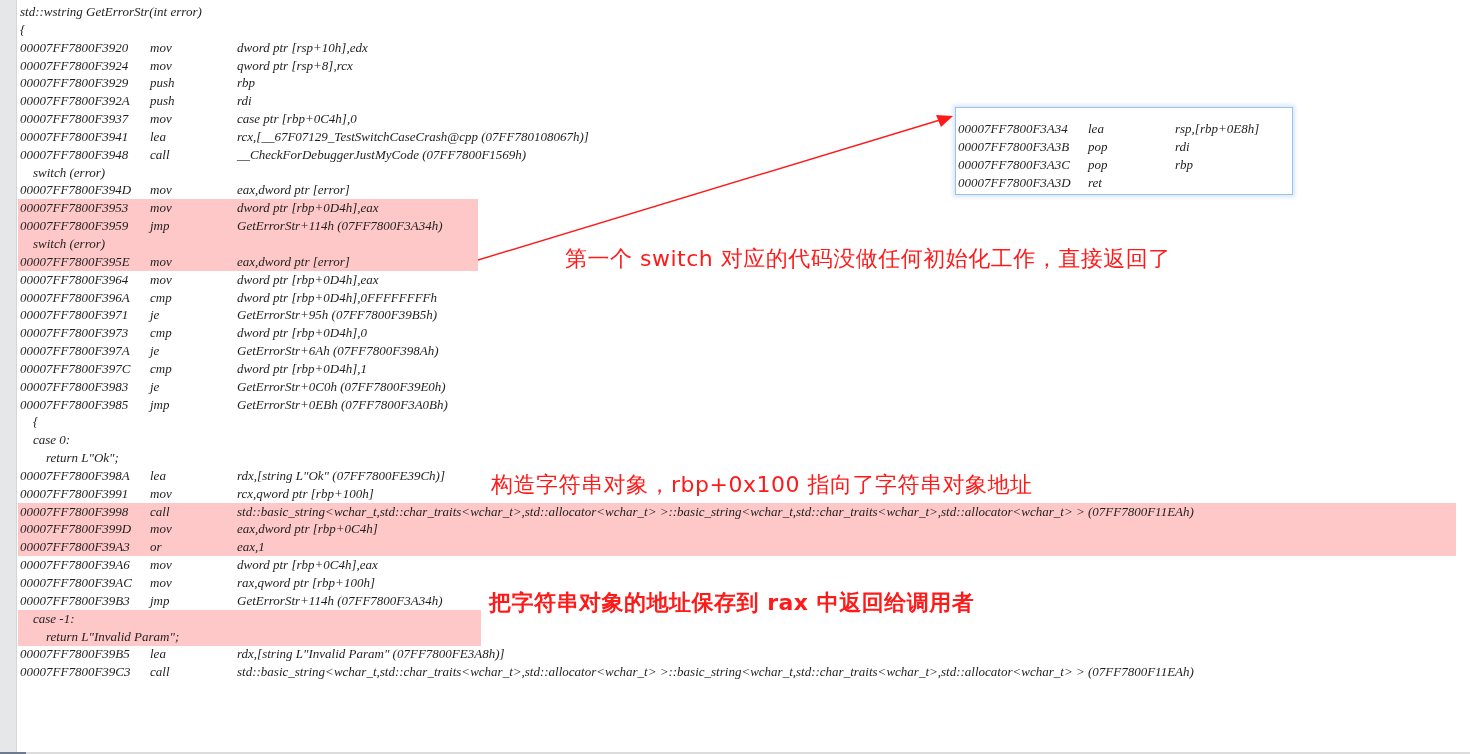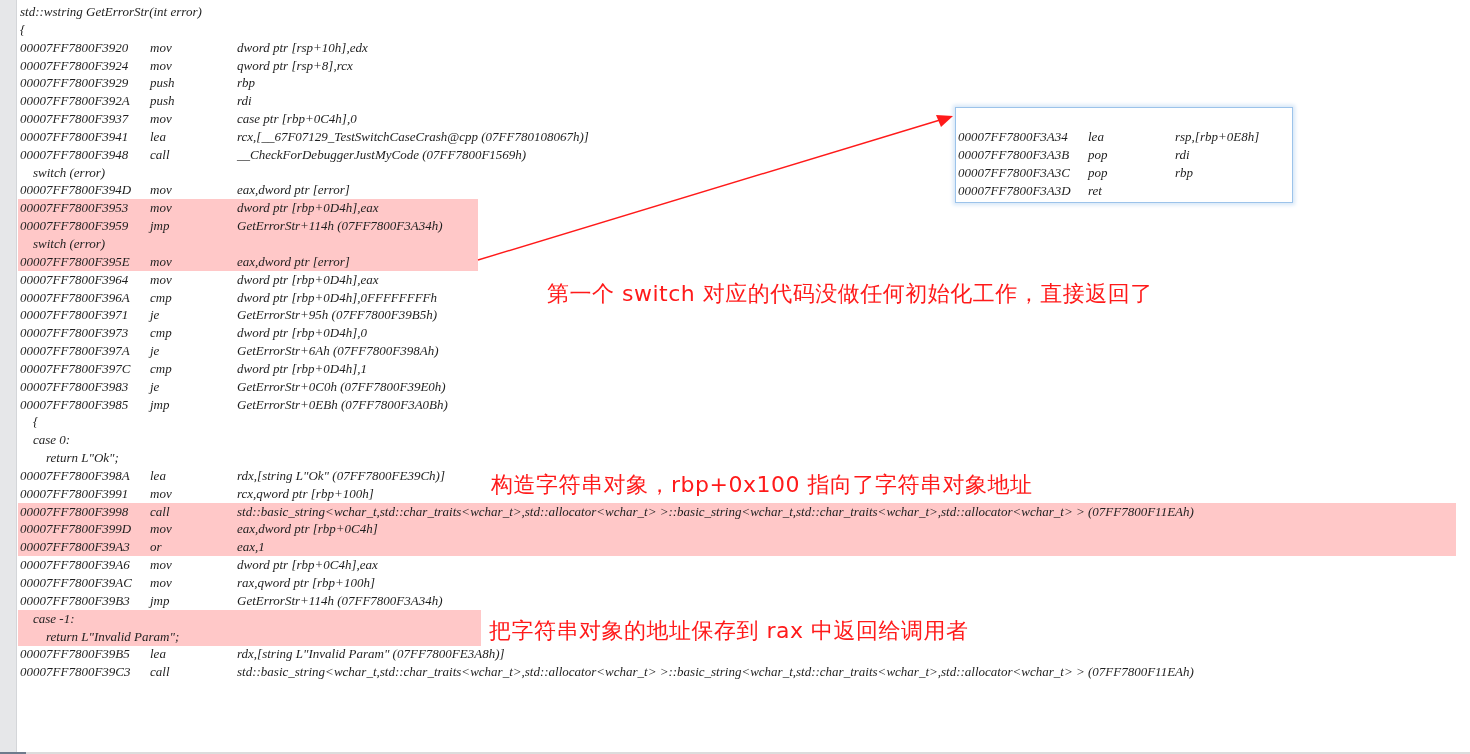--- a/index.html
+++ b/index.html
@@ -28,21 +28,21 @@
     position: absolute; color: #ff1a1a;
     font-family: "DejaVu Sans", "Liberation Sans", sans-serif;
     font-size: 22px; white-space: nowrap; letter-spacing: 0.5px;
   }
   .popup {
     position: absolute; left: 955px; top: 107px; width: 336px; height: 74px;
     background: #ffffff; border: 1px solid #9cc3ea;
     box-shadow: 0 0 4px 2px #d6e6f7;
     font-family: "Liberation Serif", "DejaVu Serif", serif;
     font-size: 13px; color: #1e1e1e;
-    padding-top: 20px;
+    padding-top: 12px;
   }
   .popup .line { height: 17.85px; line-height: 17.85px; padding-left: 2px; }
   .popup .addr { width: 130px; }
   .popup .op { width: 87px; }
   svg.arrow { position: absolute; left: 0; top: 0; pointer-events: none; }
   .bottombar { position: absolute; left: 0; bottom: 0; width: 1470px; height: 2px; background: #dcdcdc; }
   .bottombar .thumb { position: absolute; left: 0; top: 0; width: 26px; height: 2px; background: #6e7b8c; }
 </style>
 </head>
 <body>
@@ -101,19 +101,19 @@
     <div class="line"><span class="addr">00007FF7800F3A3B</span><span class="op">pop</span><span class="arg">rdi</span></div>
     <div class="line"><span class="addr">00007FF7800F3A3C</span><span class="op">pop</span><span class="arg">rbp</span></div>
     <div class="line"><span class="addr">00007FF7800F3A3D</span><span class="op">ret</span><span class="arg"></span></div>
   </div>
 
 <svg class="arrow" width="1470" height="754">
   <line x1="478" y1="260" x2="940" y2="120" stroke="#ff1a1a" stroke-width="1.4"></line>
   <polygon points="953,116 936,115 941,127" fill="#ff1a1a"></polygon>
 </svg>
 
-<div class="annot" style="left:547px; top:244px;margin-top:35px;">第一个 switch 对应的代码没做任何初始化工作，直接返回了</div>
+<div class="annot" style="left:565px; top:244px;">第一个 switch 对应的代码没做任何初始化工作，直接返回了</div>
 <div class="annot" style="left:491px; top:470px;">构造字符串对象，rbp+0x100 指向了字符串对象地址</div>
-<div class="annot" style="left:489px; top:616px;">把字符串对象的地址保存到 rax 中返回给调用者</div>
+<div class="annot" style="left:489px; top:588px;font-weight:bold;">把字符串对象的地址保存到 rax 中返回给调用者</div>
 
 <div class="bottombar">
     <div class="thumb"></div>
   </div>
 
 </body></html>

